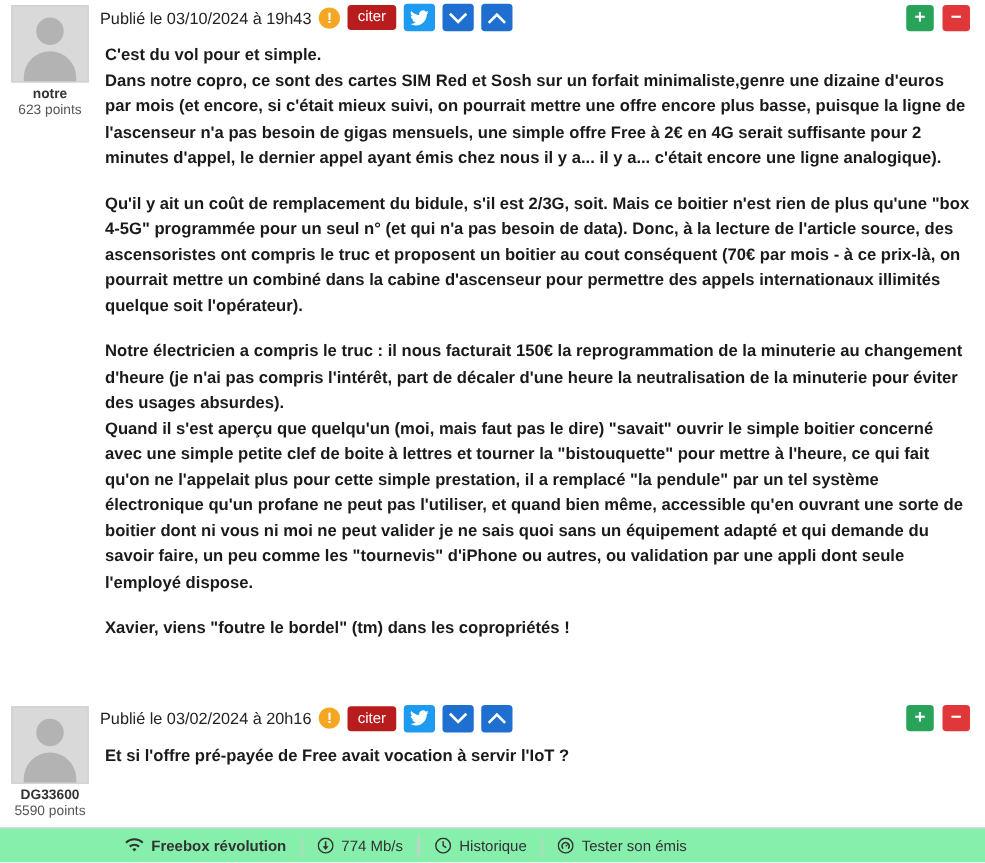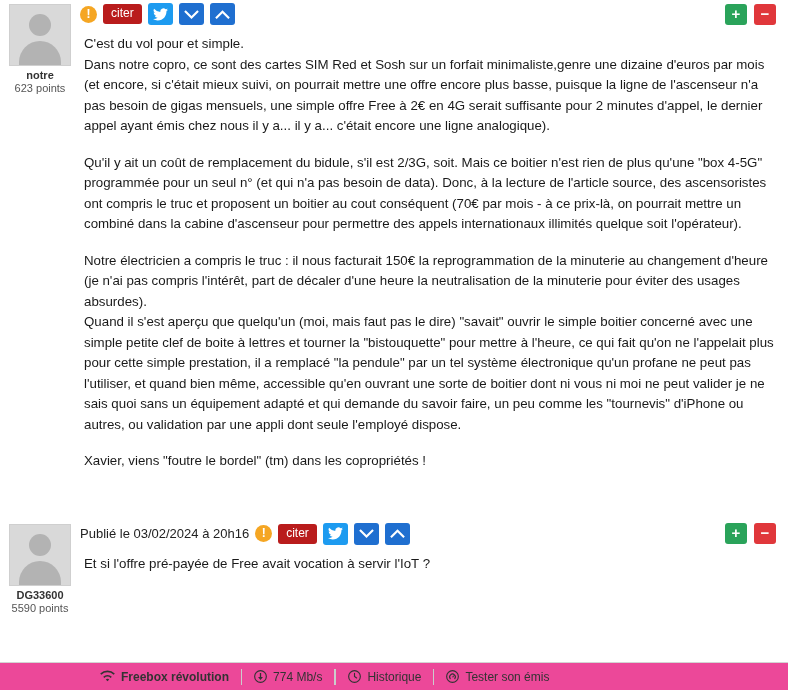--- a/index.html
+++ b/index.html
@@ -145,35 +145,36 @@
   }
   .vote-plus  { background: #2aa35a; }
   .vote-minus { background: #e0373b; }
 
   
   .post-body {
     padding: 6px 4px 0 4px;
     font-size: 13.3px;
     line-height: 20.5px;
     color: #1a1a1a;
+    font-weight: bold;
   }
   .post-body p { margin: 0 0 16px 0; }
   .post-body p.tight { margin-bottom: 0; }
   .post-body p:last-child { margin-bottom: 0; }
 
   .spacer-1 { height: 48px; }
 
   
   .statusbar {
     position: absolute;
     left: 0;
     bottom: 0;
     width: 788px;
     height: 28px;
-    background: #ec4899;
+    background: #86efac;
     border-top: 1px solid #d4d4d4;
     display: flex;
     align-items: center;
     padding-left: 88px;
     font-size: 12px;
     color: #333;
   }
   .sb-item {
     display: flex;
     align-items: center;
@@ -202,20 +203,21 @@
         <span class="head"></span>
         <span class="body"></span>
       </div>
       <div class="author">notre</div>
       <div class="points">623 points</div>
     </div>
 
     <div class="post-main">
 
       <div class="post-header">
+        <span class="post-date">Publié le 03/10/2024 à 19h43</span>
 
         <span class="icon-warn">!</span>
 
         <span class="btn-citer">citer</span>
 
         <span class="sq-btn sq-twitter">
           <svg width="15" height="13" viewBox="0 0 24 20" aria-hidden="true">
             <path fill="#ffffff" d="M24 2.4a9.7 9.7 0 0 1-2.8.8A4.9 4.9 0 0 0 23.3.5a9.8 9.8 0 0 1-3.1 1.2A4.9 4.9 0 0 0 11.8 6 13.9 13.9 0 0 1 1.7.9 4.9 4.9 0 0 0 3.2 7.4a4.9 4.9 0 0 1-2.2-.6v.1a4.9 4.9 0 0 0 3.9 4.8 5 5 0 0 1-2.2.1 4.9 4.9 0 0 0 4.6 3.4A9.9 9.9 0 0 1 0 17.3a13.9 13.9 0 0 0 7.5 2.2c9.1 0 14-7.5 14-14v-.6A10 10 0 0 0 24 2.4z"></path>
           </svg>
         </span>

